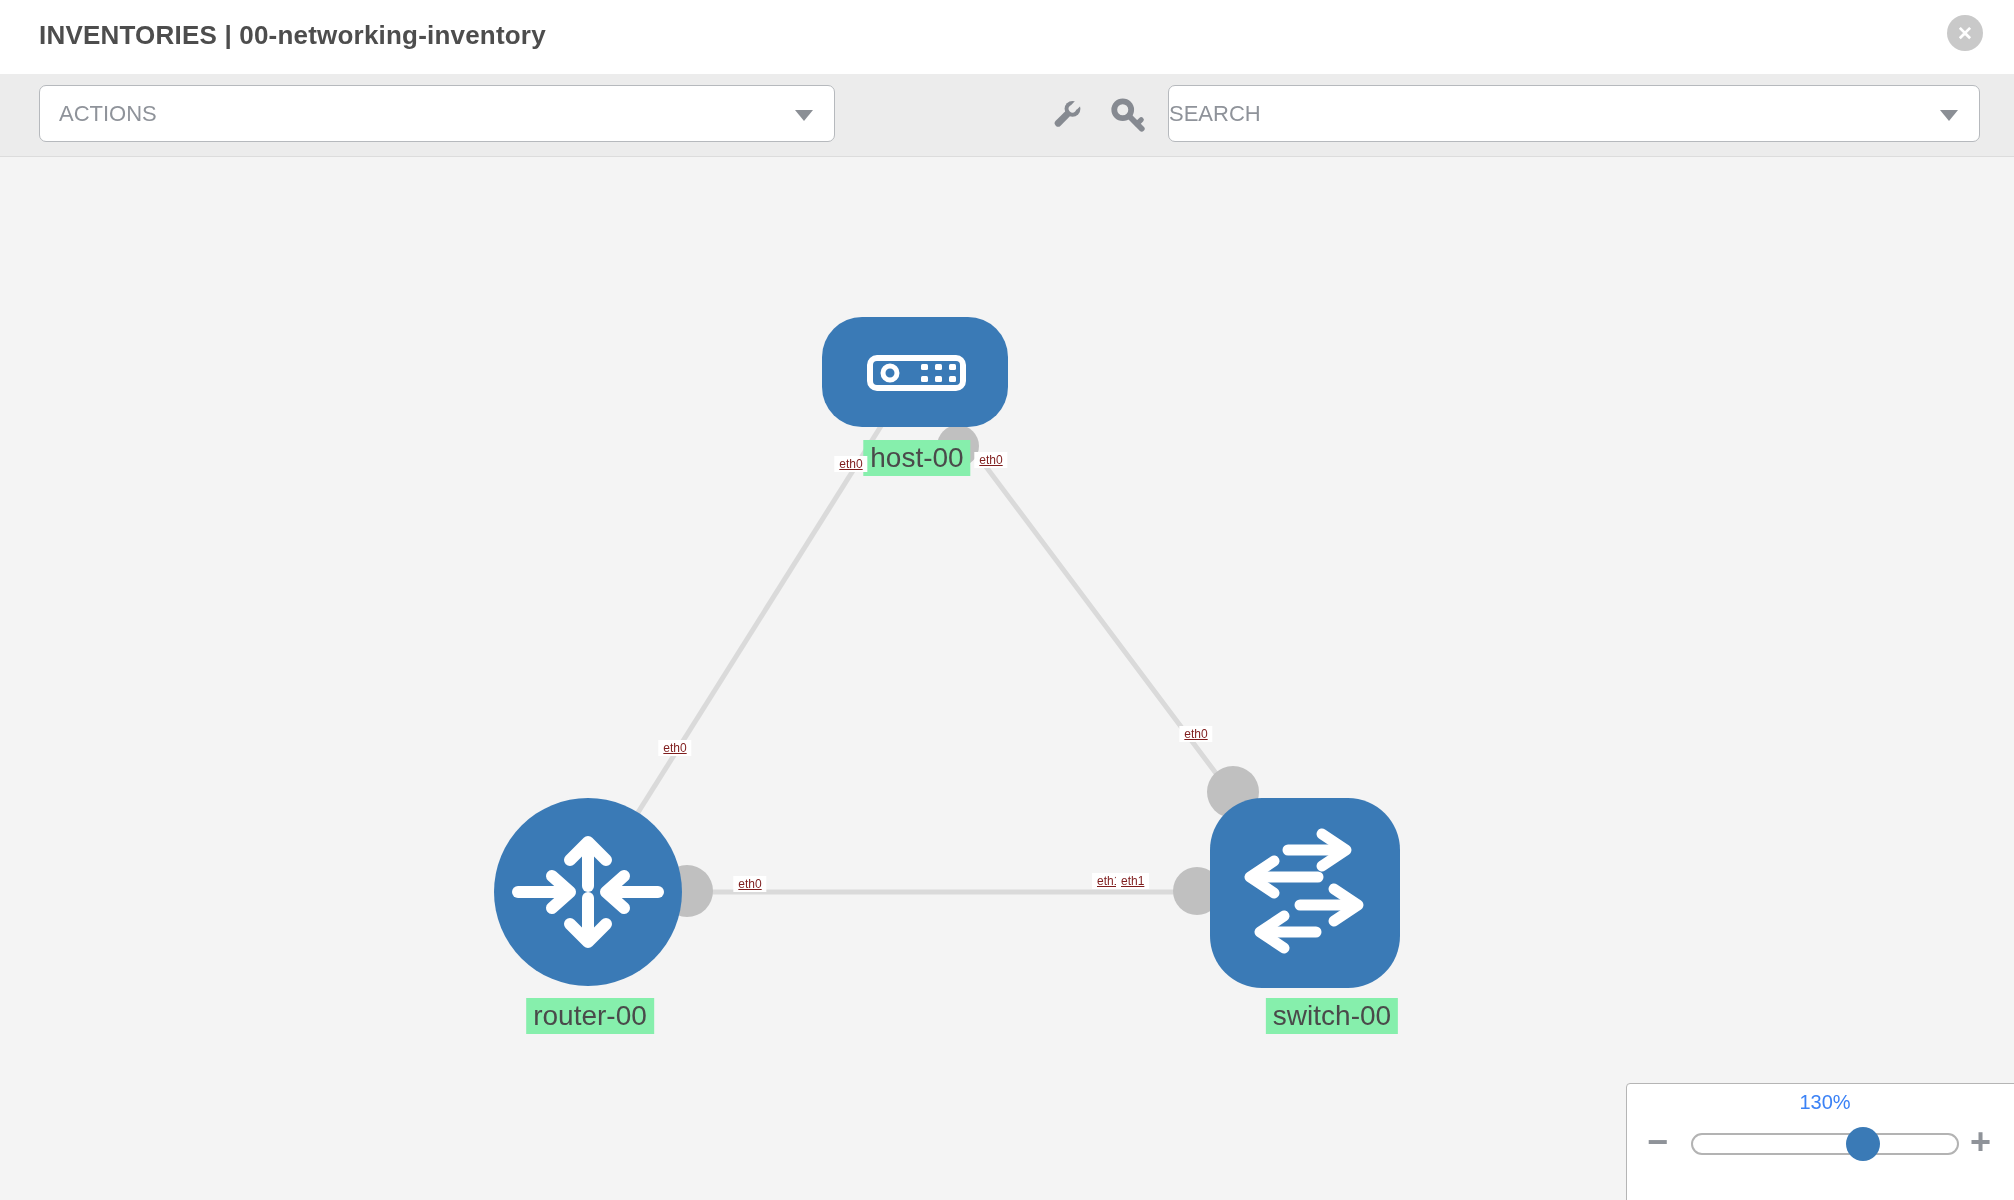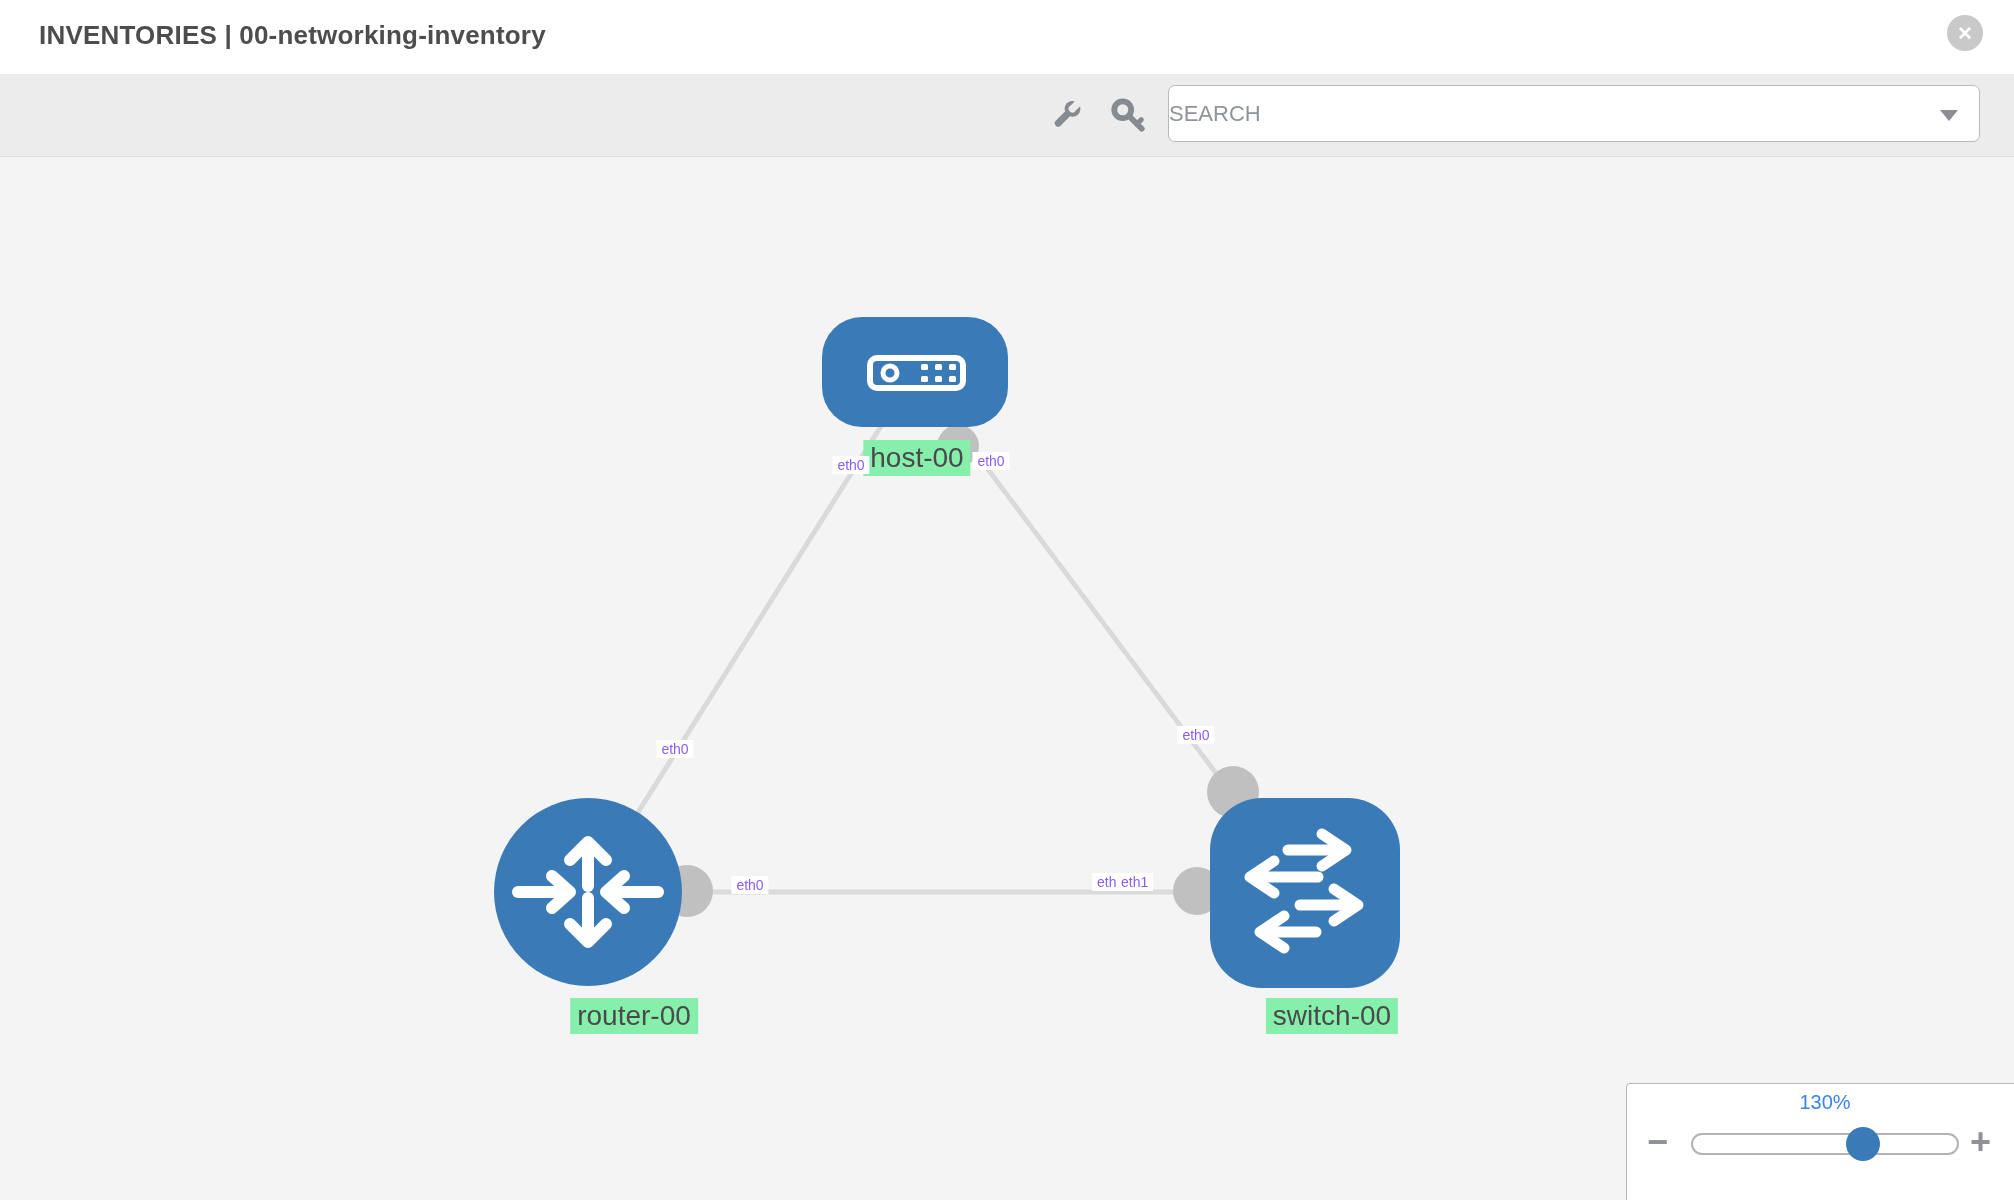--- a/index.html
+++ b/index.html
@@ -53,25 +53,25 @@
   .node.host   { left:822px; top:317px; width:186px; height:110px; border-radius:40px; background:#3a7ab6; }
   .node.router { left:494px; top:798px; width:188px; height:188px; border-radius:50%;  background:#3a7ab6; }
   .node.switch { left:1210px; top:798px; width:190px; height:190px; border-radius:52px; background:#3a7ab6; }
   .node svg { display:block; width:100%; height:100%; }
   .node-label {
     position:absolute; z-index:3; transform:translateX(-50%);
     background:#86efac; color:#4a4a4a; font-size:28px; padding:2px 7px;
     white-space:nowrap;
   }
   .lbl-host   { left:917px;  top:440px; }
-  .lbl-router { left:590px;  top:998px;margin-left:44px; }
+  .lbl-router { left:590px;  top:998px; }
   .lbl-switch { left:1332px; top:998px; }
   .eth {
-    position:absolute; z-index:3; background:#ffffff; color:#8b5cf6;
-    font-size:14px; padding:1px 5px; white-space:nowrap;
+    position:absolute; z-index:3; background:#ffffff; color:#7f1d1d;
+    font-size:12px; padding:1px 5px; white-space:nowrap;text-decoration:underline;
   }
   .eth.centered { transform:translateX(-50%); }
   .eth.e-host-left    { left:851px;  top:456px; }
   .eth.e-host-right   { left:991px;  top:452px; }
   .eth.e-router-link  { left:675px;  top:740px; }
   .eth.e-switch-link  { left:1196px; top:726px; }
   .eth.e-rs-router    { left:750px;  top:876px; }
   .eth.e-rs-switch-a  { left:1092px; top:873px; }
   .eth.e-rs-switch-b  { left:1116px; top:873px; }
   
@@ -166,20 +166,24 @@
   <span class="eth e-rs-switch-b">eth1</span>
 
   <div class="header">
     <span class="title">INVENTORIES | 00-networking-inventory</span>
   </div>
   <button class="close-btn">
     <span class="close-x">✕</span>
   </button>
 
   <div class="toolbar">
+    <div class="select actions">
+      <span>ACTIONS</span>
+      <span class="caret"></span>
+    </div>
     <button class="tool-btn wrench">
       <svg viewBox="0 0 36 36" width="38" height="38">
         <g transform="rotate(45 18 18)">
           <rect x="15" y="14" width="6.5" height="18" rx="3.2" fill="#868a91"></rect>
           <circle cx="18.2" cy="9.5" r="7.5" fill="#868a91"></circle>
           <circle cx="18.2" cy="9.5" r="3.6" fill="#ececec"></circle>
           <rect x="14.7" y="0" width="7" height="7.4" fill="#ececec"></rect>
         </g>
       </svg>
     </button>

